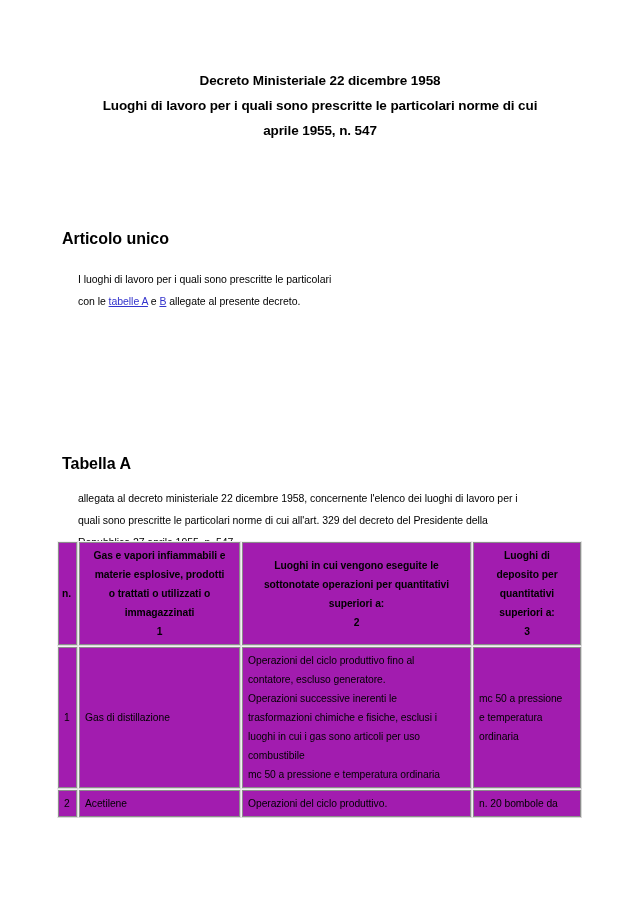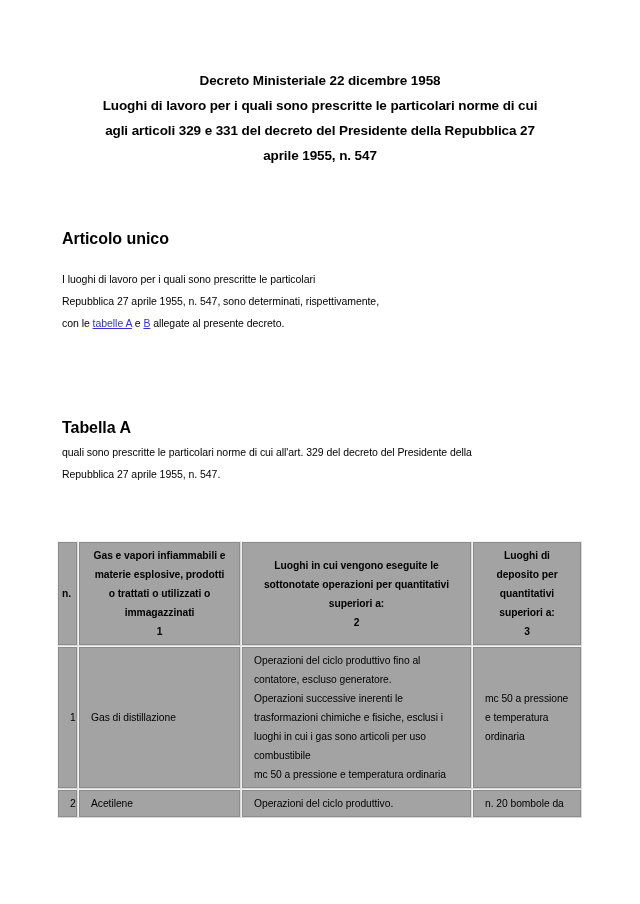--- a/index.html
+++ b/index.html
@@ -61,26 +61,27 @@
 
   .heading {
     font-size: 16px;
     font-weight: bold;
     line-height: 15px;
     margin: 0 0 22px 0;
     letter-spacing: -0.05px;
   }
   .heading.tight {
     margin-bottom: 6px;
+    margin-top: 36px;
   }
 
   .para {
     font-size: 10.5px;
     line-height: 22px;
-    margin: 0;
+    margin: 16px;
     letter-spacing: -0.05px;
   }
   .para .ln { display: block; white-space: nowrap; }
 
   a.doc-link {
     color: #3333cc;
     text-decoration: underline;
     cursor: pointer;
   }
 
@@ -95,24 +96,24 @@
     table-layout: fixed;
     background: #ffffff;
   }
   .tabella-a td {
     border: 2px solid;
     border-color: #f2f2f2 #d9d9d9 #d9d9d9 #f2f2f2;
     outline: 1px solid #8c8c8c;
     outline-offset: -2px;
     font-size: 10.3px;
     line-height: 19px;
-    padding: 3px 11px;
+    padding: 3px 5px;
     vertical-align: middle;
     letter-spacing: -0.05px;
-    background: #a3a3a3;
+    background: #a21caf;
   }
   .tabella-a td.th {
     font-weight: bold;
     text-align: center;
     vertical-align: middle;
   }
   .tabella-a td.th-num {
     font-weight: bold;
     text-align: left;
     vertical-align: middle;
@@ -132,36 +133,35 @@
   .cell-line { display: block; white-space: nowrap; }
 </style>
 </head>
 <body>
 
 <div class="page">
 
   <div class="title-block">
     <div class="title-line-1">Decreto Ministeriale 22 dicembre 1958</div>
     <div class="title-line-sub">Luoghi di lavoro per i quali sono prescritte le particolari norme di cui</div>
-    <div class="title-line-sub">agli articoli 329 e 331 del decreto del Presidente della Repubblica 27</div>
     <div class="title-line-sub">aprile 1955, n. 547</div>
   </div>
 
   <div class="section-articolo">
     <div class="heading">Articolo unico</div>
     <div class="para">
       <span class="ln"><span>I luoghi di lavoro per i quali sono prescritte le particolari</span></span>
-      <span class="ln"><span>Repubblica 27 aprile 1955, n. 547, sono determinati, rispettivamente,</span></span>
       <span class="ln"><span>con le </span><a class="doc-link">tabelle A</a><span> e </span><a class="doc-link">B</a><span> allegate al presente decreto.</span></span>
     </div>
   </div>
 
   <div class="section-tabella">
     <div class="heading tight">Tabella A</div>
     <div class="para">
+      <span class="ln">allegata al decreto ministeriale 22 dicembre 1958, concernente l'elenco dei luoghi di lavoro per i</span>
       <span class="ln">quali sono prescritte le particolari norme di cui all'art. 329 del decreto del Presidente della</span>
       <span class="ln">Repubblica 27 aprile 1955, n. 547.</span>
     </div>
   </div>
 
   <table class="tabella-a">
     <colgroup>
       <col class="col-n">
         <col class="col-1">
         <col class="col-2">

